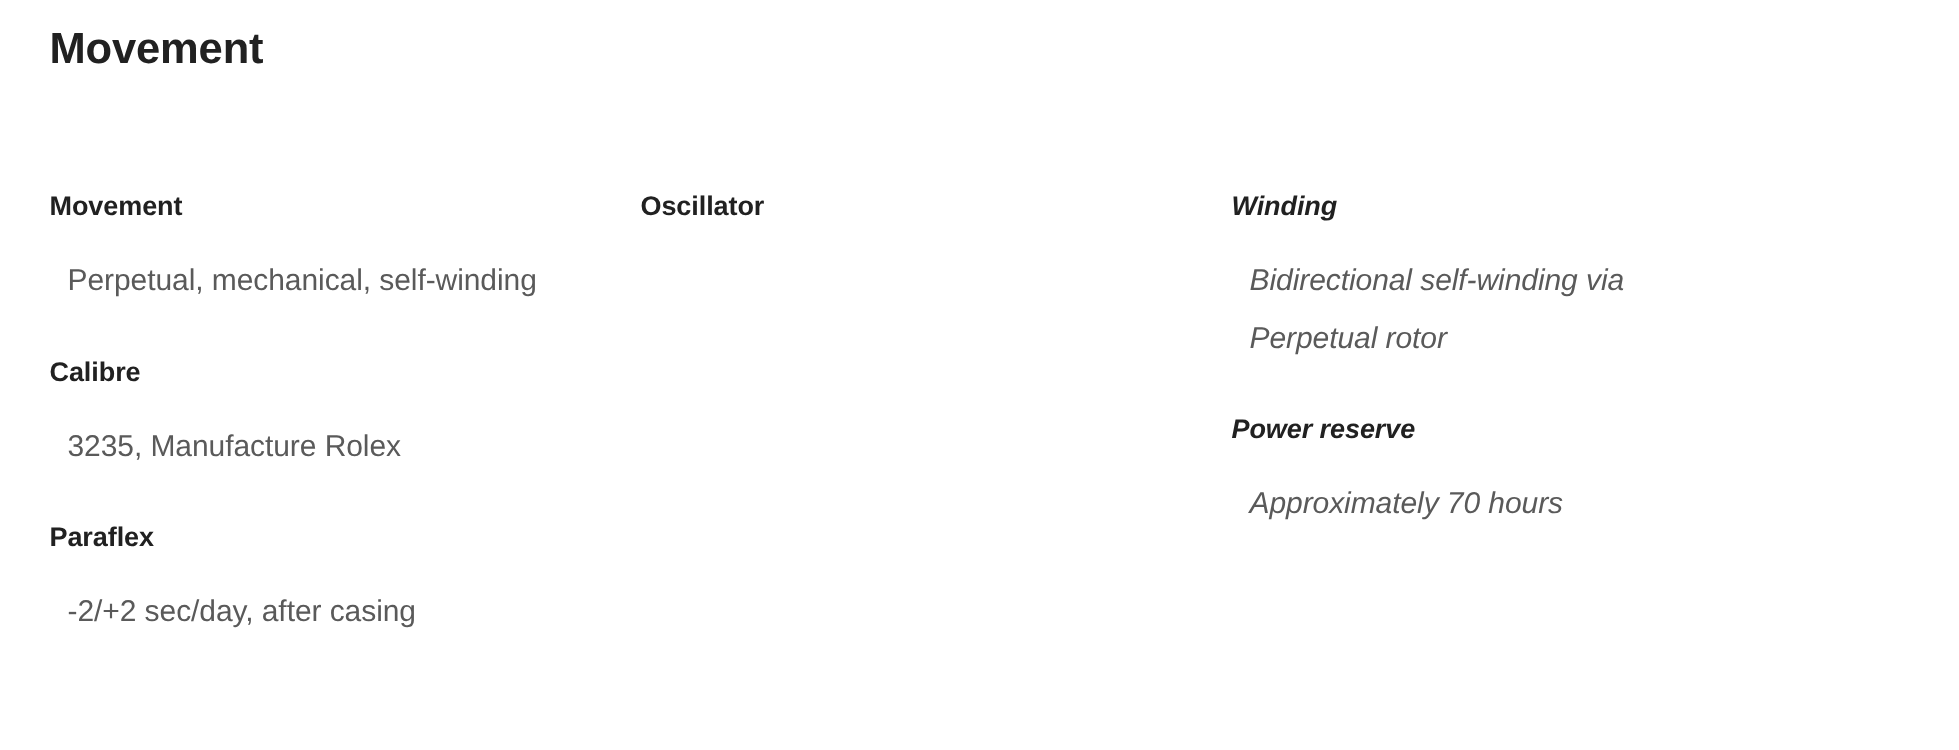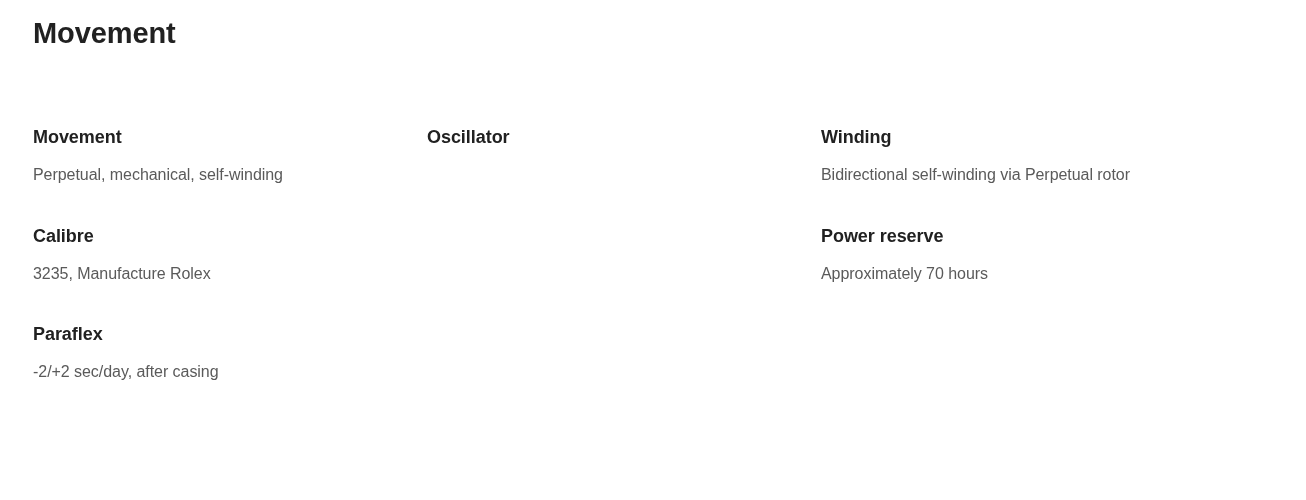--- a/index.html
+++ b/index.html
@@ -47,45 +47,45 @@
     align-items: flex-start;
   }
 
   .spec-column {
     box-sizing: border-box;
     flex: 0 0 auto;
   }
 
   .col-1 { width: 394px; padding-left: 33px; padding-right: 20px; }
   .col-2 { width: 394px; padding-left: 33px; padding-right: 20px; }
-  .col-3 { width: 394px; padding-left: 33px; padding-right: 20px; }
+  .col-3 { width: 394px; padding-left: 33px; padding-right: 20px; font-style: italic; }
 
   .spec-group {
     margin: 0 0 22px 0;
   }
   .spec-group:last-child {
     margin-bottom: 0;
   }
 
   .spec-term {
     font-size: 18px;
     font-weight: 700;
     line-height: 38px;
     color: #212121;
     letter-spacing: -0.05px;
     margin: 0;
   }
 
   .spec-desc {
-    font-size: 16px;
+    font-size: 20px;
     font-weight: 400;
     line-height: 38.5px;
     color: #5a5a5a;
     letter-spacing: -0.05px;
-    margin: 0;
+    margin: 12px;
   }
 </style>
 </head>
 <body>
 
 <section class="spec-panel">
 
   <h2 class="panel-title">Movement</h2>
 
   <div class="columns">

